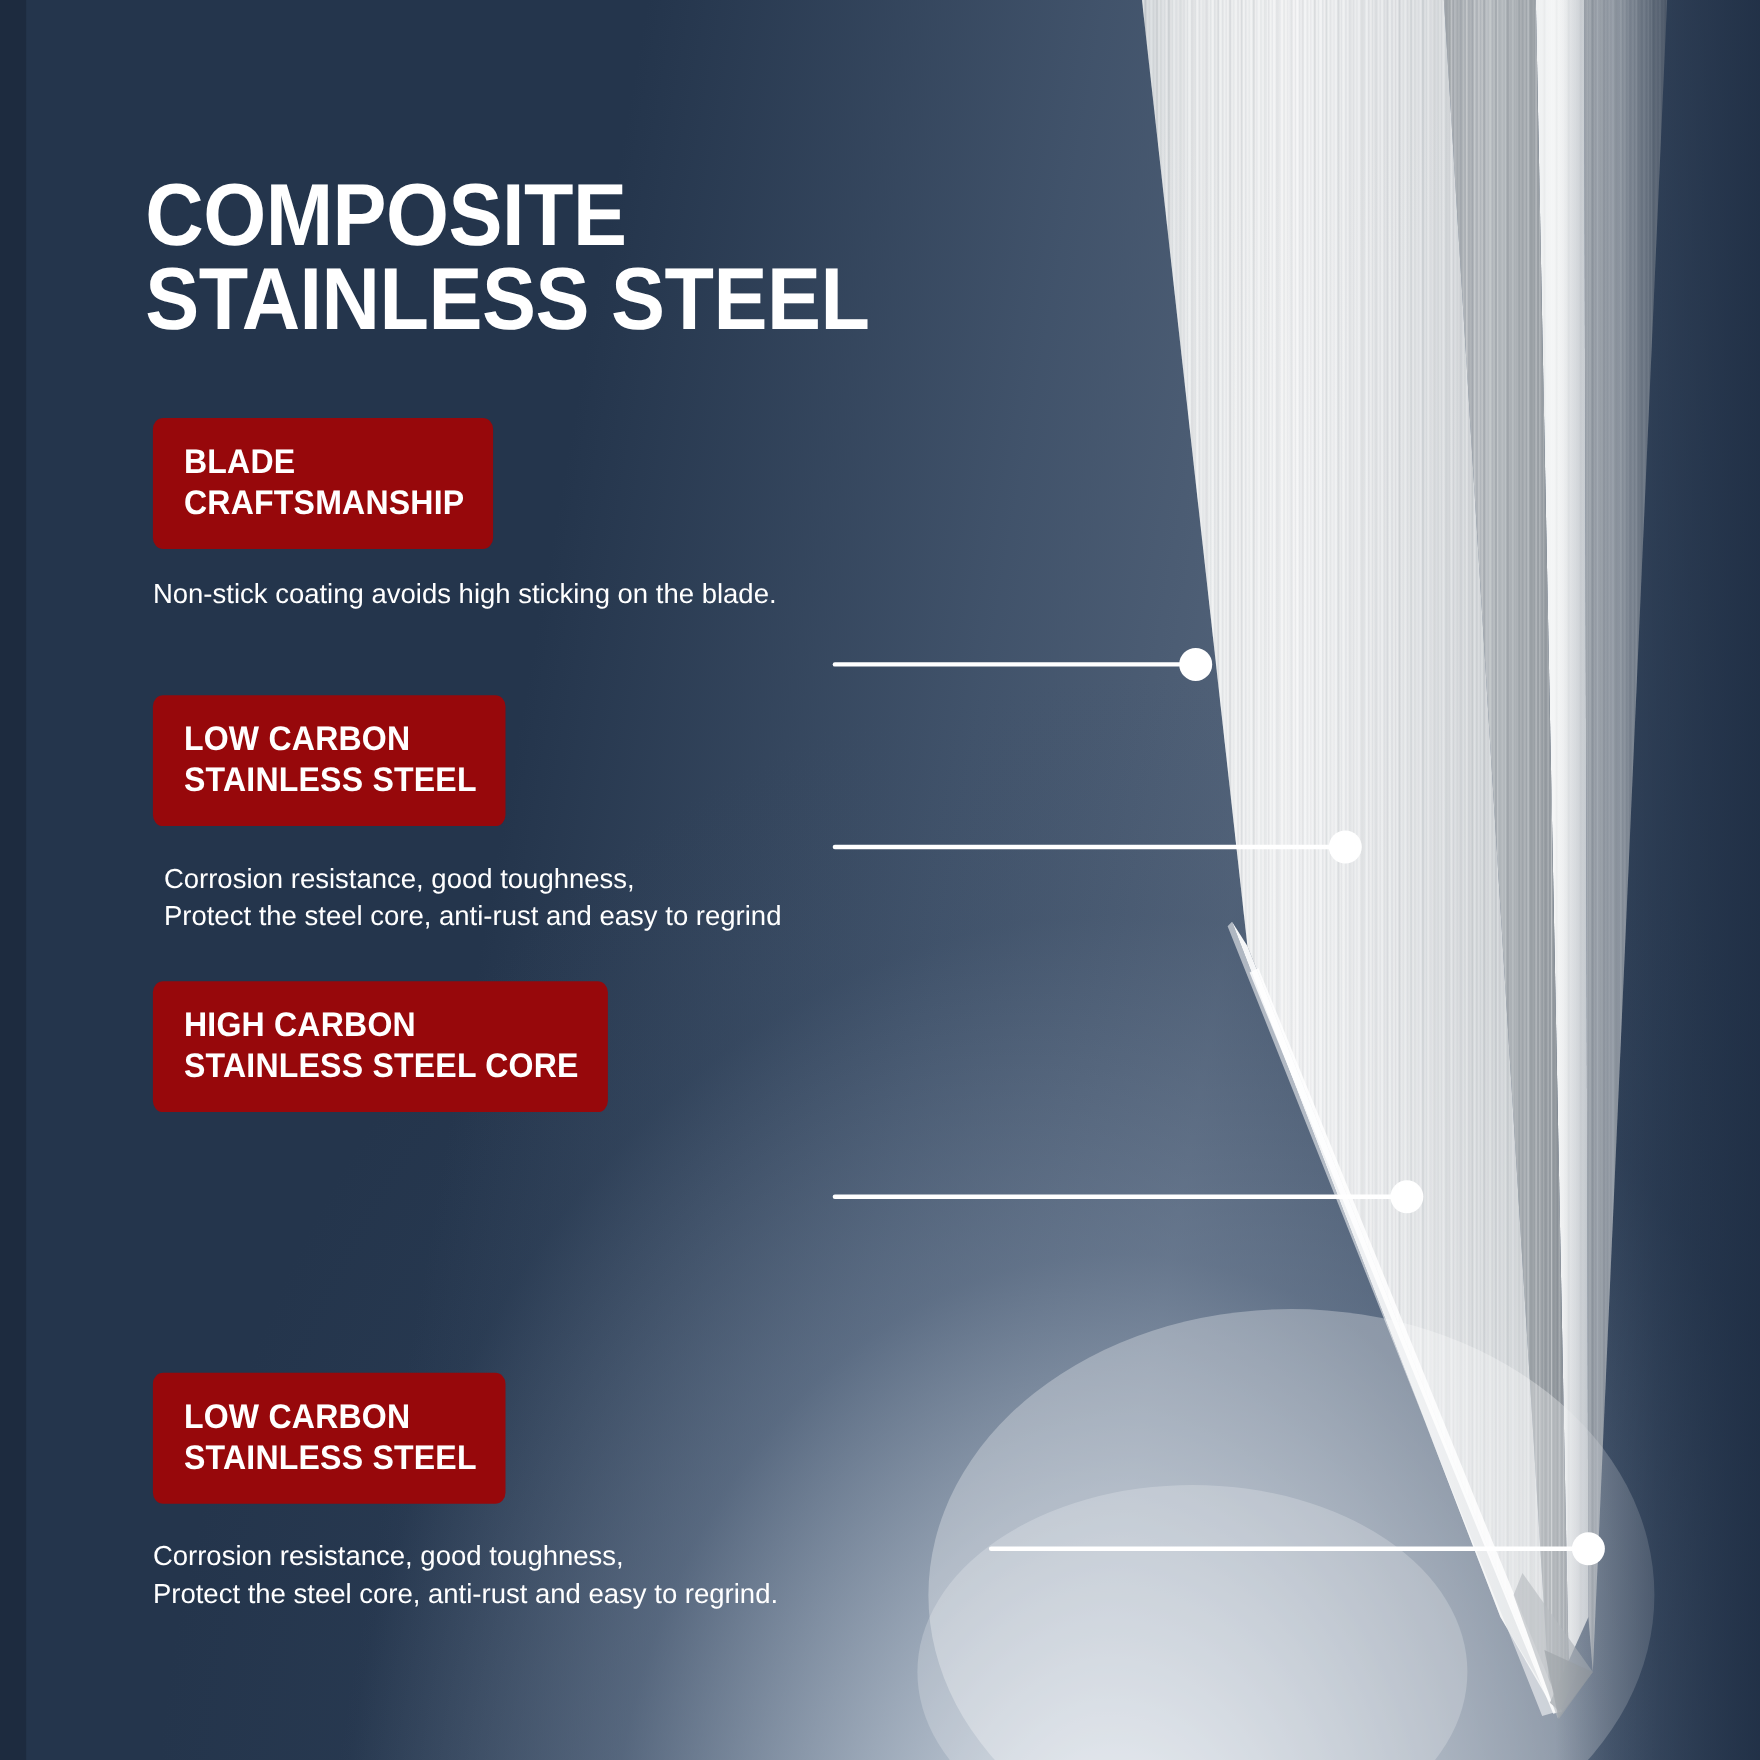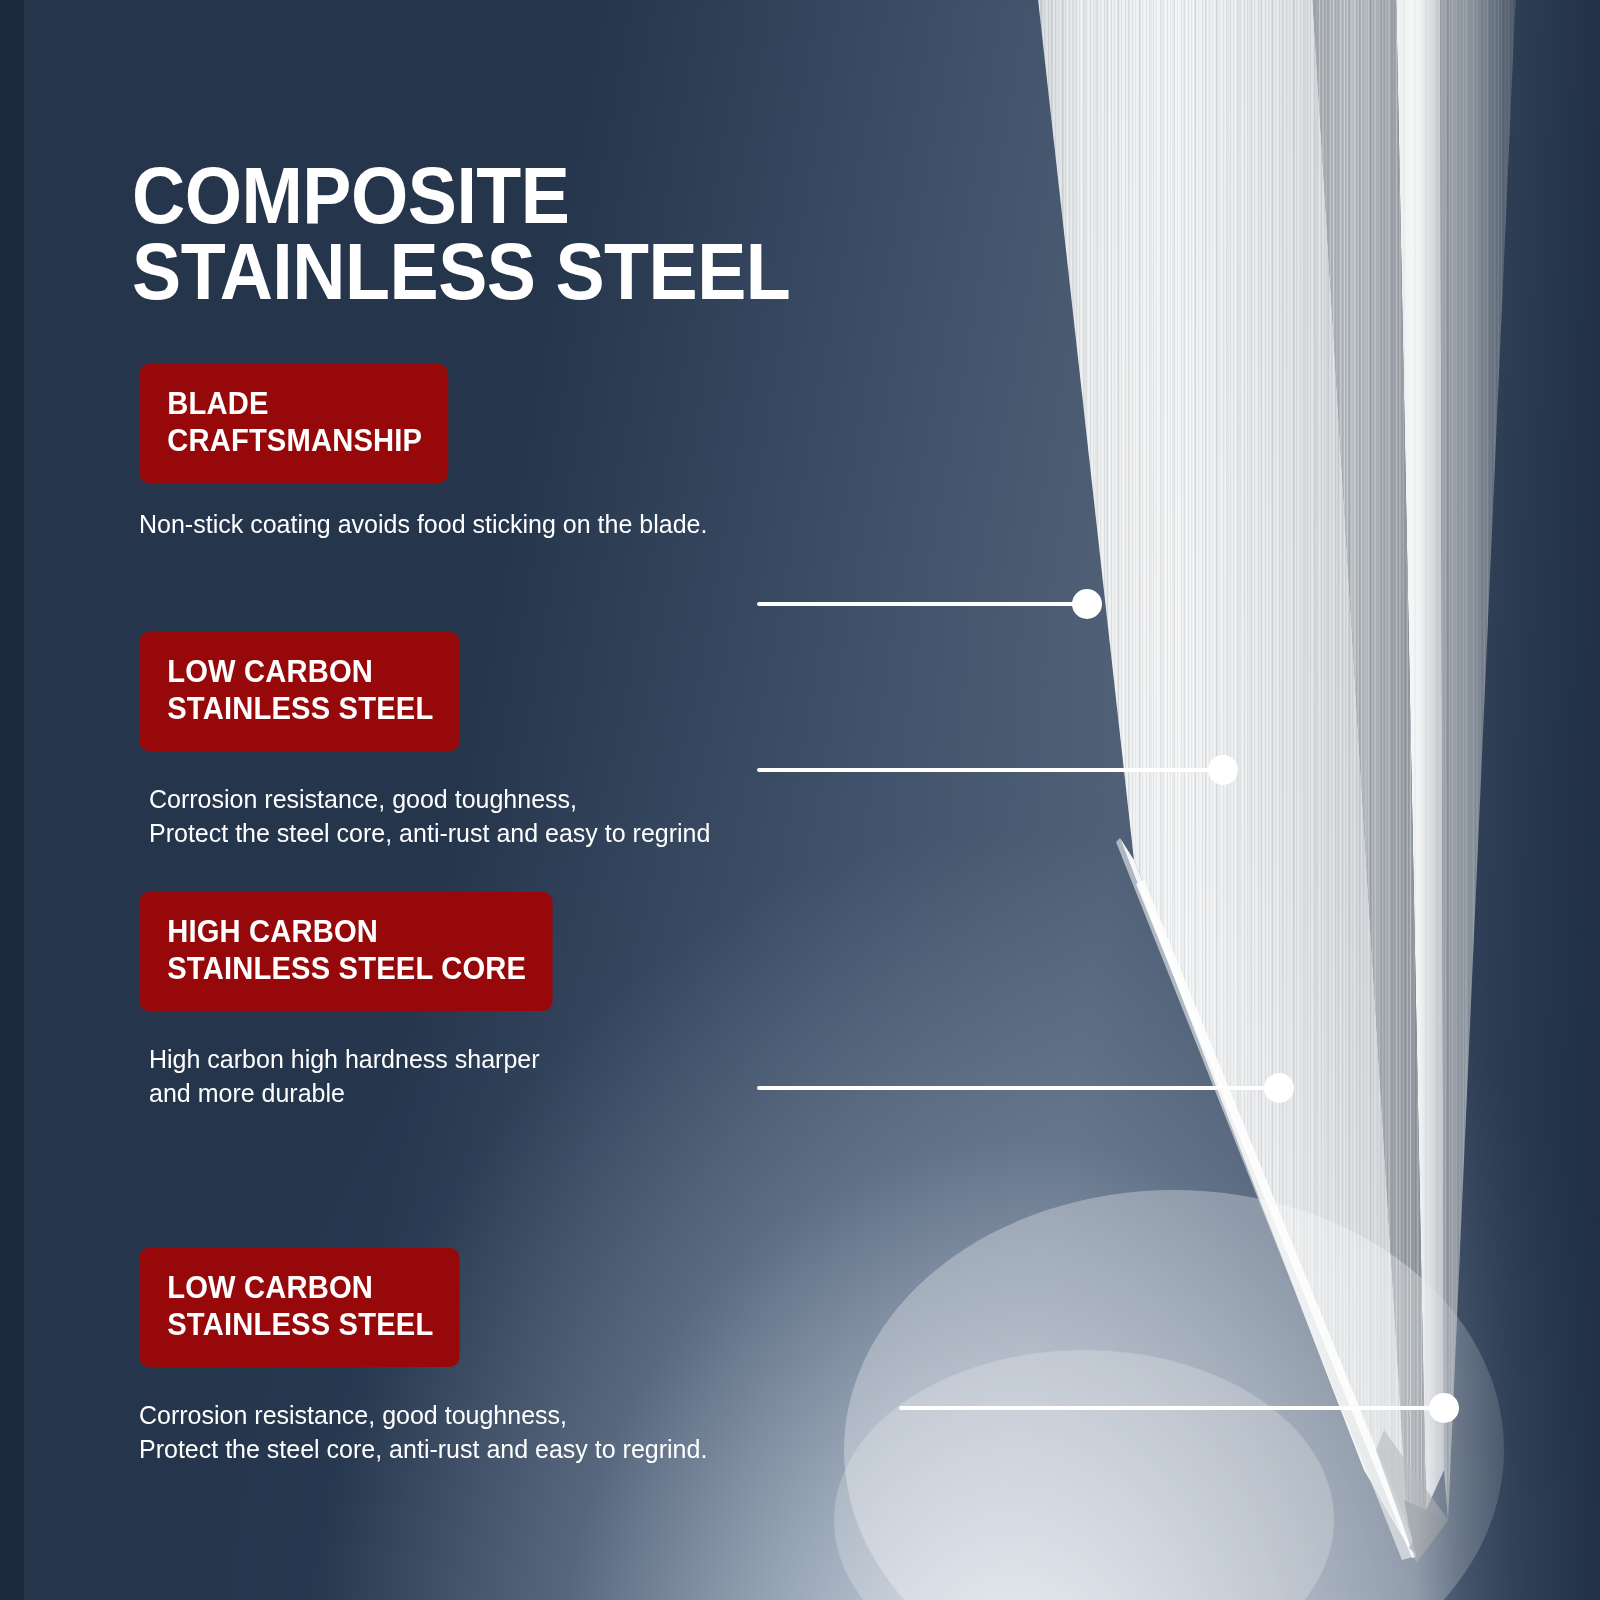--- a/index.html
+++ b/index.html
@@ -99,21 +99,21 @@
     white-space: pre;
   }
   .feat-body {
     color: #ffffff;
     font-size: 25px;
     line-height: 1.34;
     font-weight: 400;
     white-space: pre-line;
   }
 
-  #feature-1 { left: 115px; top: 364px; }
+  #feature-1 { left: 115px; top: 380px; }
   #feature-1 .feat-body { margin-top: 25px; margin-left: 0px; }
 
   #feature-2 { left: 115px; top: 632px; }
   #feature-2 .feat-body { margin-top: 32px; margin-left: 10px; }
 
   #feature-3 { left: 115px; top: 892px; }
   #feature-3 .feat-body { margin-top: 32px; margin-left: 10px; }
 
   #feature-4 { left: 115px; top: 1248px; }
   #feature-4 .feat-body { margin-top: 32px; margin-left: 0px; }
@@ -270,35 +270,33 @@
   <div class="bg-right-fade"></div>
 
   <h1 class="headline">
     <span>COMPOSITE</span>
     <span class="l2">STAINLESS STEEL</span>
   </h1>
 
   <div class="feature" id="feature-1">
     <div class="badge">BLADE
 CRAFTSMANSHIP</div>
-    <div class="feat-body">Non-stick coating avoids food sticking on the blade.</div>
+    <div class="feat-body">Non-stick coating avoids high sticking on the blade.</div>
   </div>
 
   <div class="feature" id="feature-2">
     <div class="badge">LOW CARBON
 STAINLESS STEEL</div>
     <div class="feat-body">Corrosion resistance, good toughness,
 Protect the steel core, anti-rust and easy to regrind</div>
   </div>
 
   <div class="feature" id="feature-3">
     <div class="badge">HIGH CARBON
 STAINLESS STEEL CORE</div>
-    <div class="feat-body">High carbon high hardness sharper
-and more durable</div>
   </div>
 
   <div class="feature" id="feature-4">
     <div class="badge">LOW CARBON
 STAINLESS STEEL</div>
     <div class="feat-body">Corrosion resistance, good toughness,
 Protect the steel core, anti-rust and easy to regrind.</div>
   </div>
 
   <div class="leader" id="leader-1">

